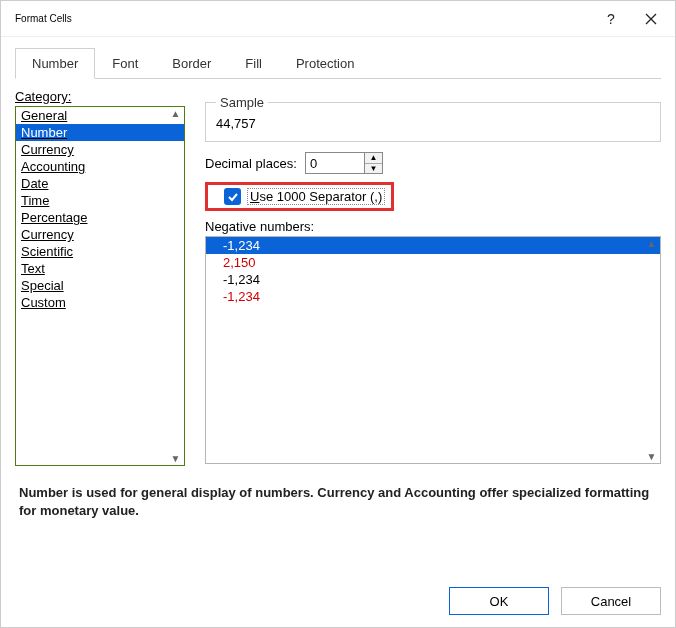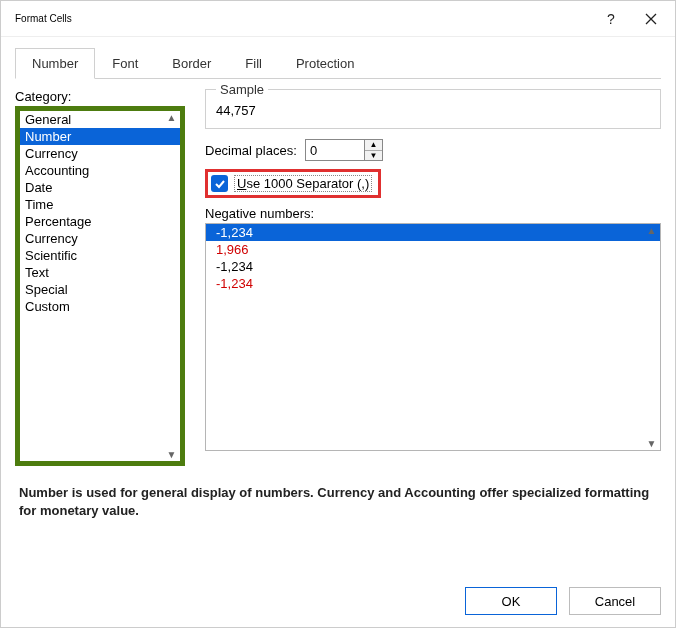--- a/index.html
+++ b/index.html
@@ -5,48 +5,48 @@
   * { box-sizing: border-box; font-family: "Segoe UI", Arial, sans-serif; }
   body { margin: 0; background: #fff; width: 676px; height: 628px; overflow: hidden; font-size: 13px; }
   .dialog { width: 676px; height: 628px; background: #fff; border: 1px solid #ccc; position: relative; }
   .titlebar { height: 36px; display: flex; align-items: center; padding: 0 4px 0 14px; border-bottom: 1px solid #eee; }
   .titlebar .title { font-size: 10px; flex: 1; }
   .titlebar .tbtn { width: 40px; height: 32px; display: flex; align-items: center; justify-content: center; font-size: 14px; color: #222; }
   .tabstrip { display: flex; border-bottom: 1px solid #d0d0d0; margin: 10px 14px 0 14px; }
   .tab { padding: 7px 16px; font-size: 13px; color: #333; border: 1px solid transparent; position: relative; top: 1px; }
   .tab.active { border: 1px solid #d0d0d0; border-bottom: 1px solid #fff; background: #fff; }
   .content { display: flex; padding: 10px 14px 0 14px; }
-  .left { width: 190px; }
+  .left { width: 190px; text-decoration: underline; }
   .label { font-size: 13px; margin-bottom: 2px; display: block; }
-  .listbox { border: 5px solid #4d7c0f; width: 170px; height: 360px; overflow: hidden; position: relative; }
+  .listbox { border: 1px solid #4d7c0f; width: 170px; height: 360px; overflow: hidden; position: relative; }
   .listbox .item { padding: 1px 5px; font-size: 13px; }
   .listbox .item.selected { background: #0a64d8; color: #fff; }
   .listbox .scroll-group { position: absolute; right: 1px; top: 1px; bottom: 1px; width: 15px; display:flex; flex-direction:column; justify-content:space-between; }
   .scroll-arrow { font-size: 10px; color: #666; text-align: center; }
   .right { flex: 1; }
-  .fieldset { border: 1px solid #d0d0d0; padding: 4px 10px 10px 10px; margin-bottom: 10px; }
+  .fieldset { border: 1px solid #d0d0d0; padding: 4px 10px 10px 10px; margin-bottom: 10px; margin-top: 13px; }
   .fieldset .legend { position: relative; top: -12px; background: #fff; padding: 0 4px; font-size: 13px; color: #333; }
   .fieldset .val { margin-top: -6px; font-size: 13px; }
   .row { display: flex; align-items: center; margin-bottom: 8px; }
   .row .lbl { width: 100px; }
   .spinner { display: flex; border: 1px solid #888; height: 22px; width: 78px; }
   .spinner input { border: none; width: 58px; padding: 0 4px; font-size: 13px; outline: none; }
   .spinner .btns { width: 18px; border-left: 1px solid #888; display: flex; flex-direction: column; }
   .spinner .btns div { flex: 1; font-size: 8px; display: flex; align-items: center; justify-content: center; background: #f2f2f2; border-bottom: 1px solid #aaa; }
   .spinner .btns div:last-child { border-bottom: none; }
-  .highlight-box { border: 3px solid #e03030; padding: 3px 6px 3px 3px; display: inline-flex; align-items: center; gap: 6px; margin-bottom: 8px; }
+  .highlight-box { border: 3px solid #e03030; padding: 3px 6px 3px 16px; display: inline-flex; align-items: center; gap: 6px; margin-bottom: 8px; }
   .checkbox { width: 17px; height: 17px; background: #0a64d8; border-radius: 3px; display: flex; align-items: center; justify-content: center; }
   .checkbox svg { width: 12px; height: 12px; }
   .neglist { border: 1px solid #b5b5b5; height: 228px; position: relative; overflow: hidden; }
-  .neglist .nitem { padding: 1px 10px; font-size: 13px; }
+  .neglist .nitem { padding: 1px 17px; font-size: 13px; }
   .neglist .nitem.selected { background: #0a64d8; color: #fff; }
   .neglist .nitem.red { color: #d00000; }
   .description { padding: 18px 18px 0 18px; font-size: 13px; color: #222; line-height: 1.35; font-weight: bold; }
   .buttons { position: absolute; bottom: 12px; right: 14px; display: flex; gap: 12px; }
-  .btn { width: 92px; height: 28px; border: 1px solid #bcbcbc; background: #fff; font-size: 13px; display: flex; align-items: center; justify-content: center; }
+  .btn { width: 100px; height: 28px; border: 1px solid #bcbcbc; background: #fff; font-size: 13px; display: flex; align-items: center; justify-content: center; }
   .btn.primary { border: 1px solid #0a64d8; }
   .underline-mnemonic { text-decoration: underline; }
 </style>
 </head>
 <body>
 
 <div class="dialog">
   <div class="titlebar">
     <div class="title">Format Cells</div>
     <div class="tbtn">?</div>
@@ -113,21 +113,21 @@
         </div>
         <span style="border:1px dotted #888;padding:0 2px;">
           <span class="underline-mnemonic">U</span><span>se 1000 Separator (,)</span>
         </span>
       </div>
 
       <div>
         <span class="label">Negative numbers:</span>
         <div class="neglist" id="neglist">
           <div class="nitem selected">-1,234</div>
-            <div class="nitem red">1,966</div>
+            <div class="nitem red">2,150</div>
             <div class="nitem">-1,234</div>
             <div class="nitem red">-1,234</div>
             <div style="position:absolute;right:1px;top:1px;bottom:1px;width:15px;display:flex;flex-direction:column;justify-content:space-between;">
             <div class="scroll-arrow">▲</div>
             <div class="scroll-arrow">▼</div>
           </div>
         </div>
       </div>
     </div>
   </div>

